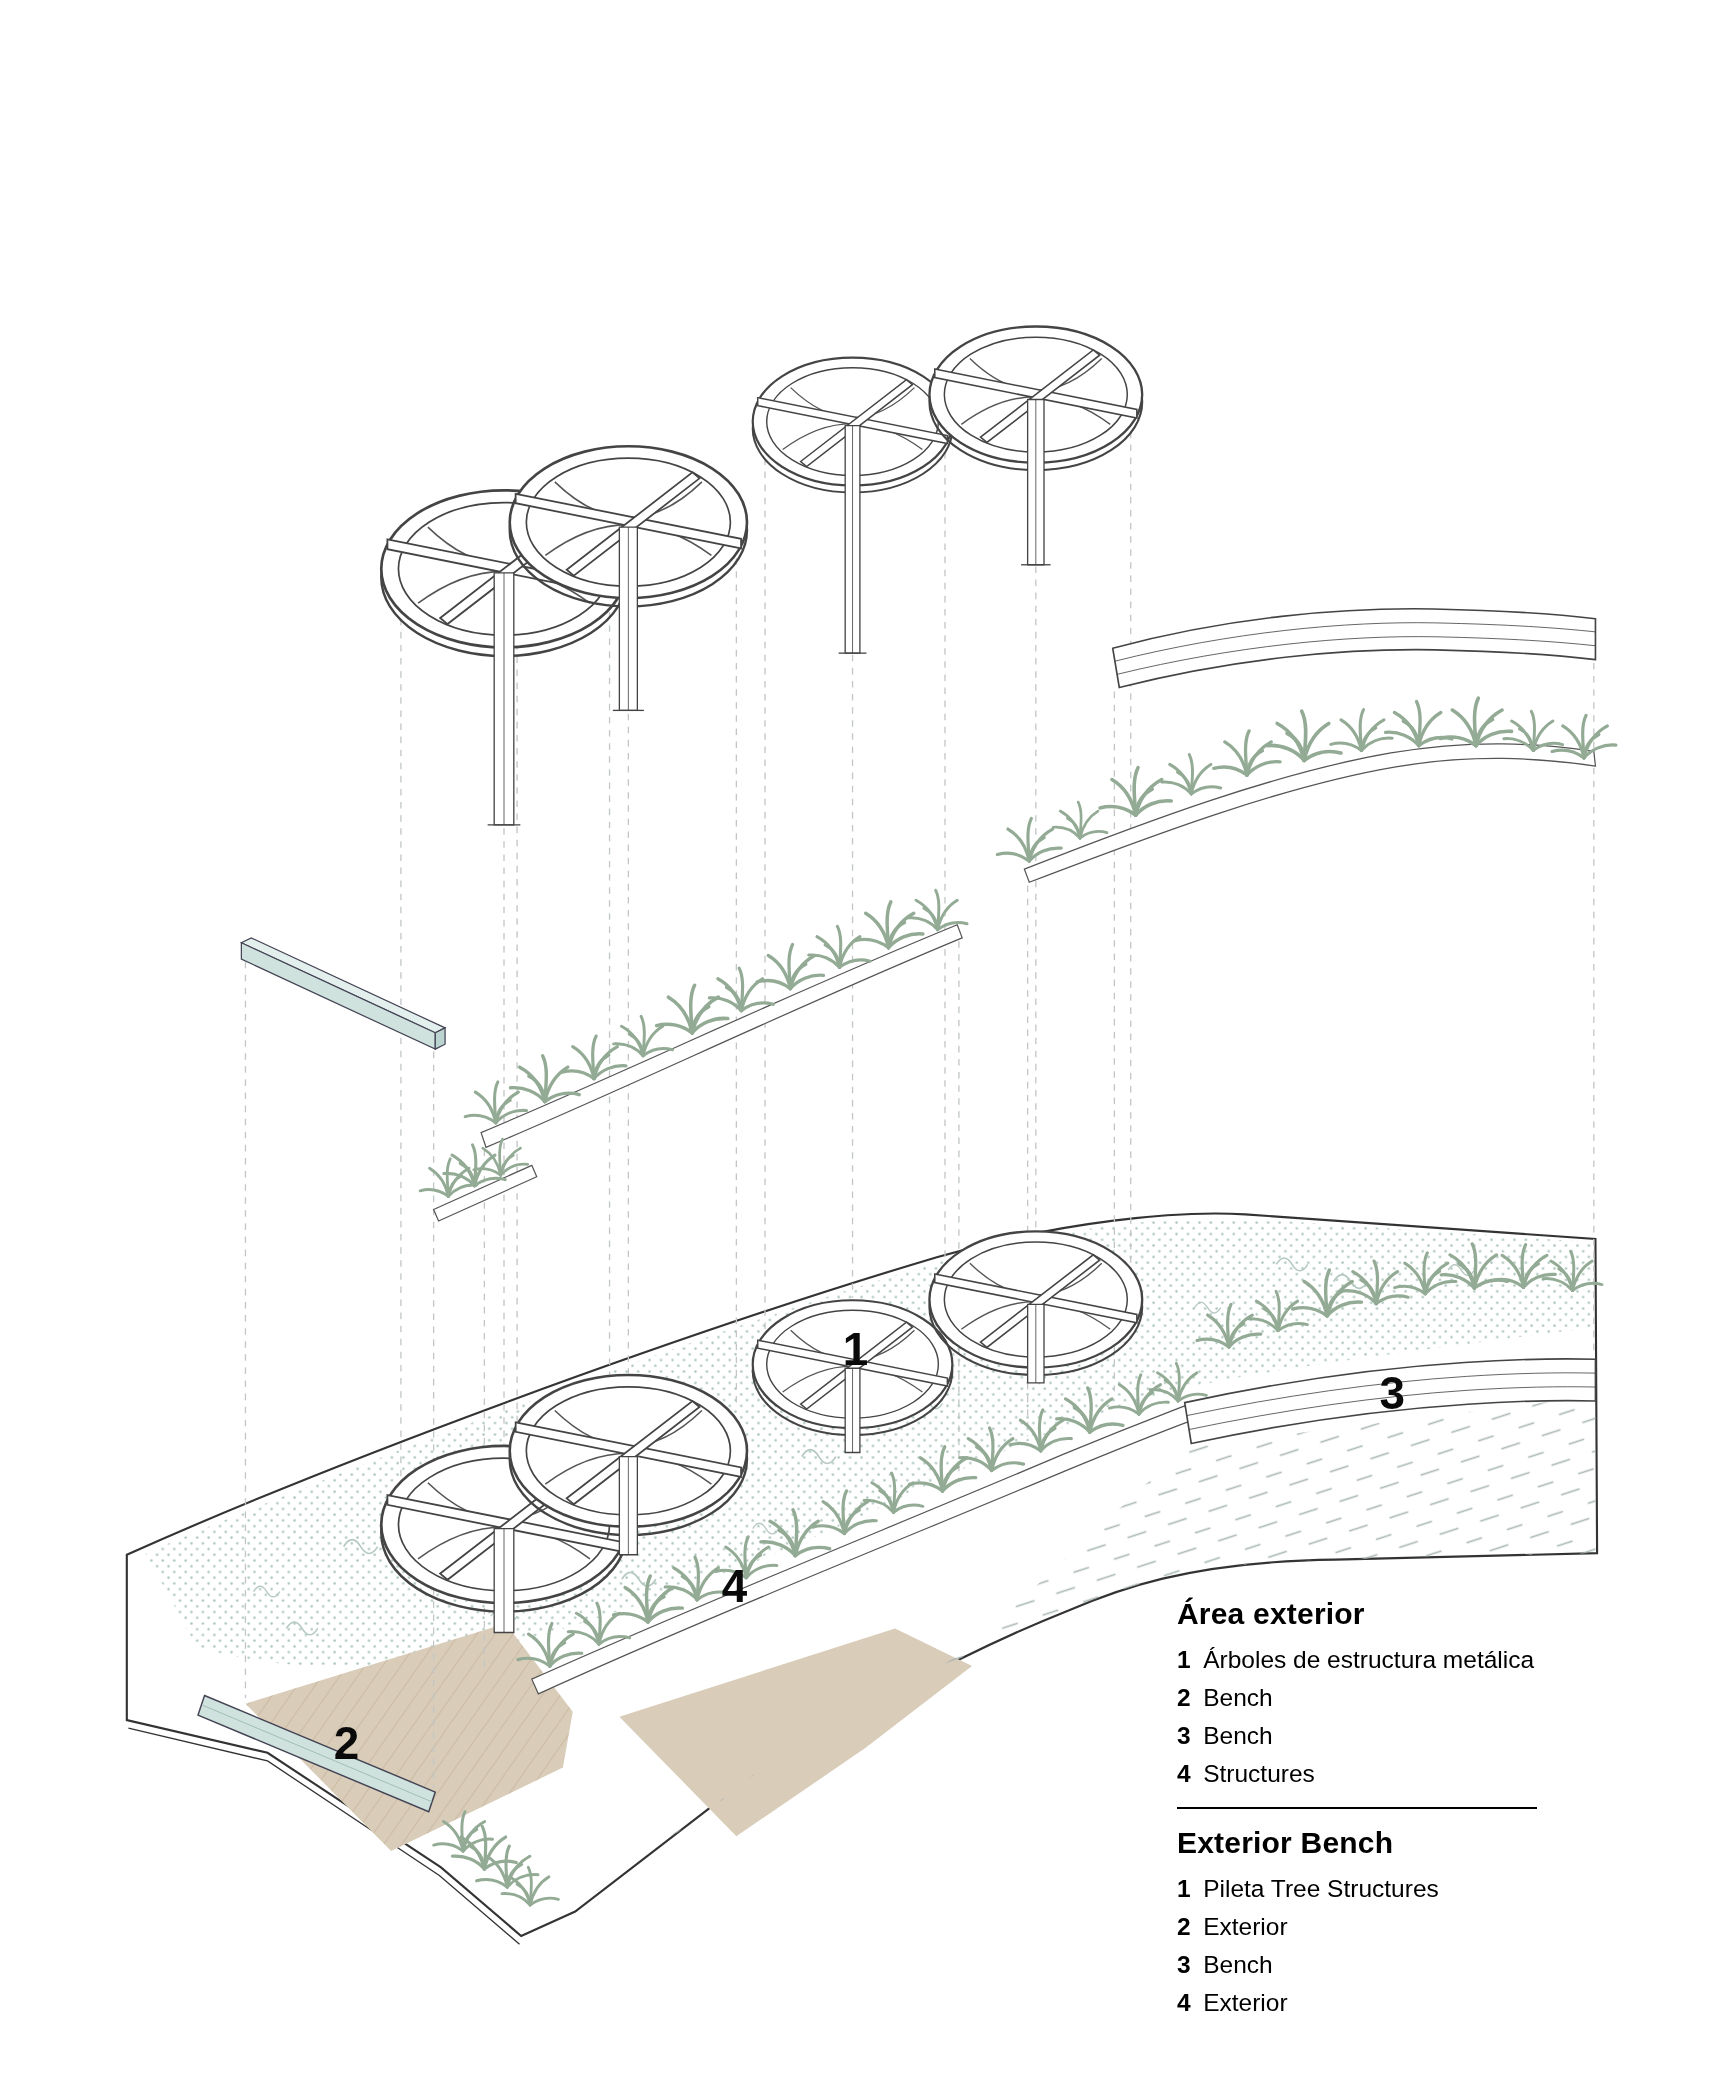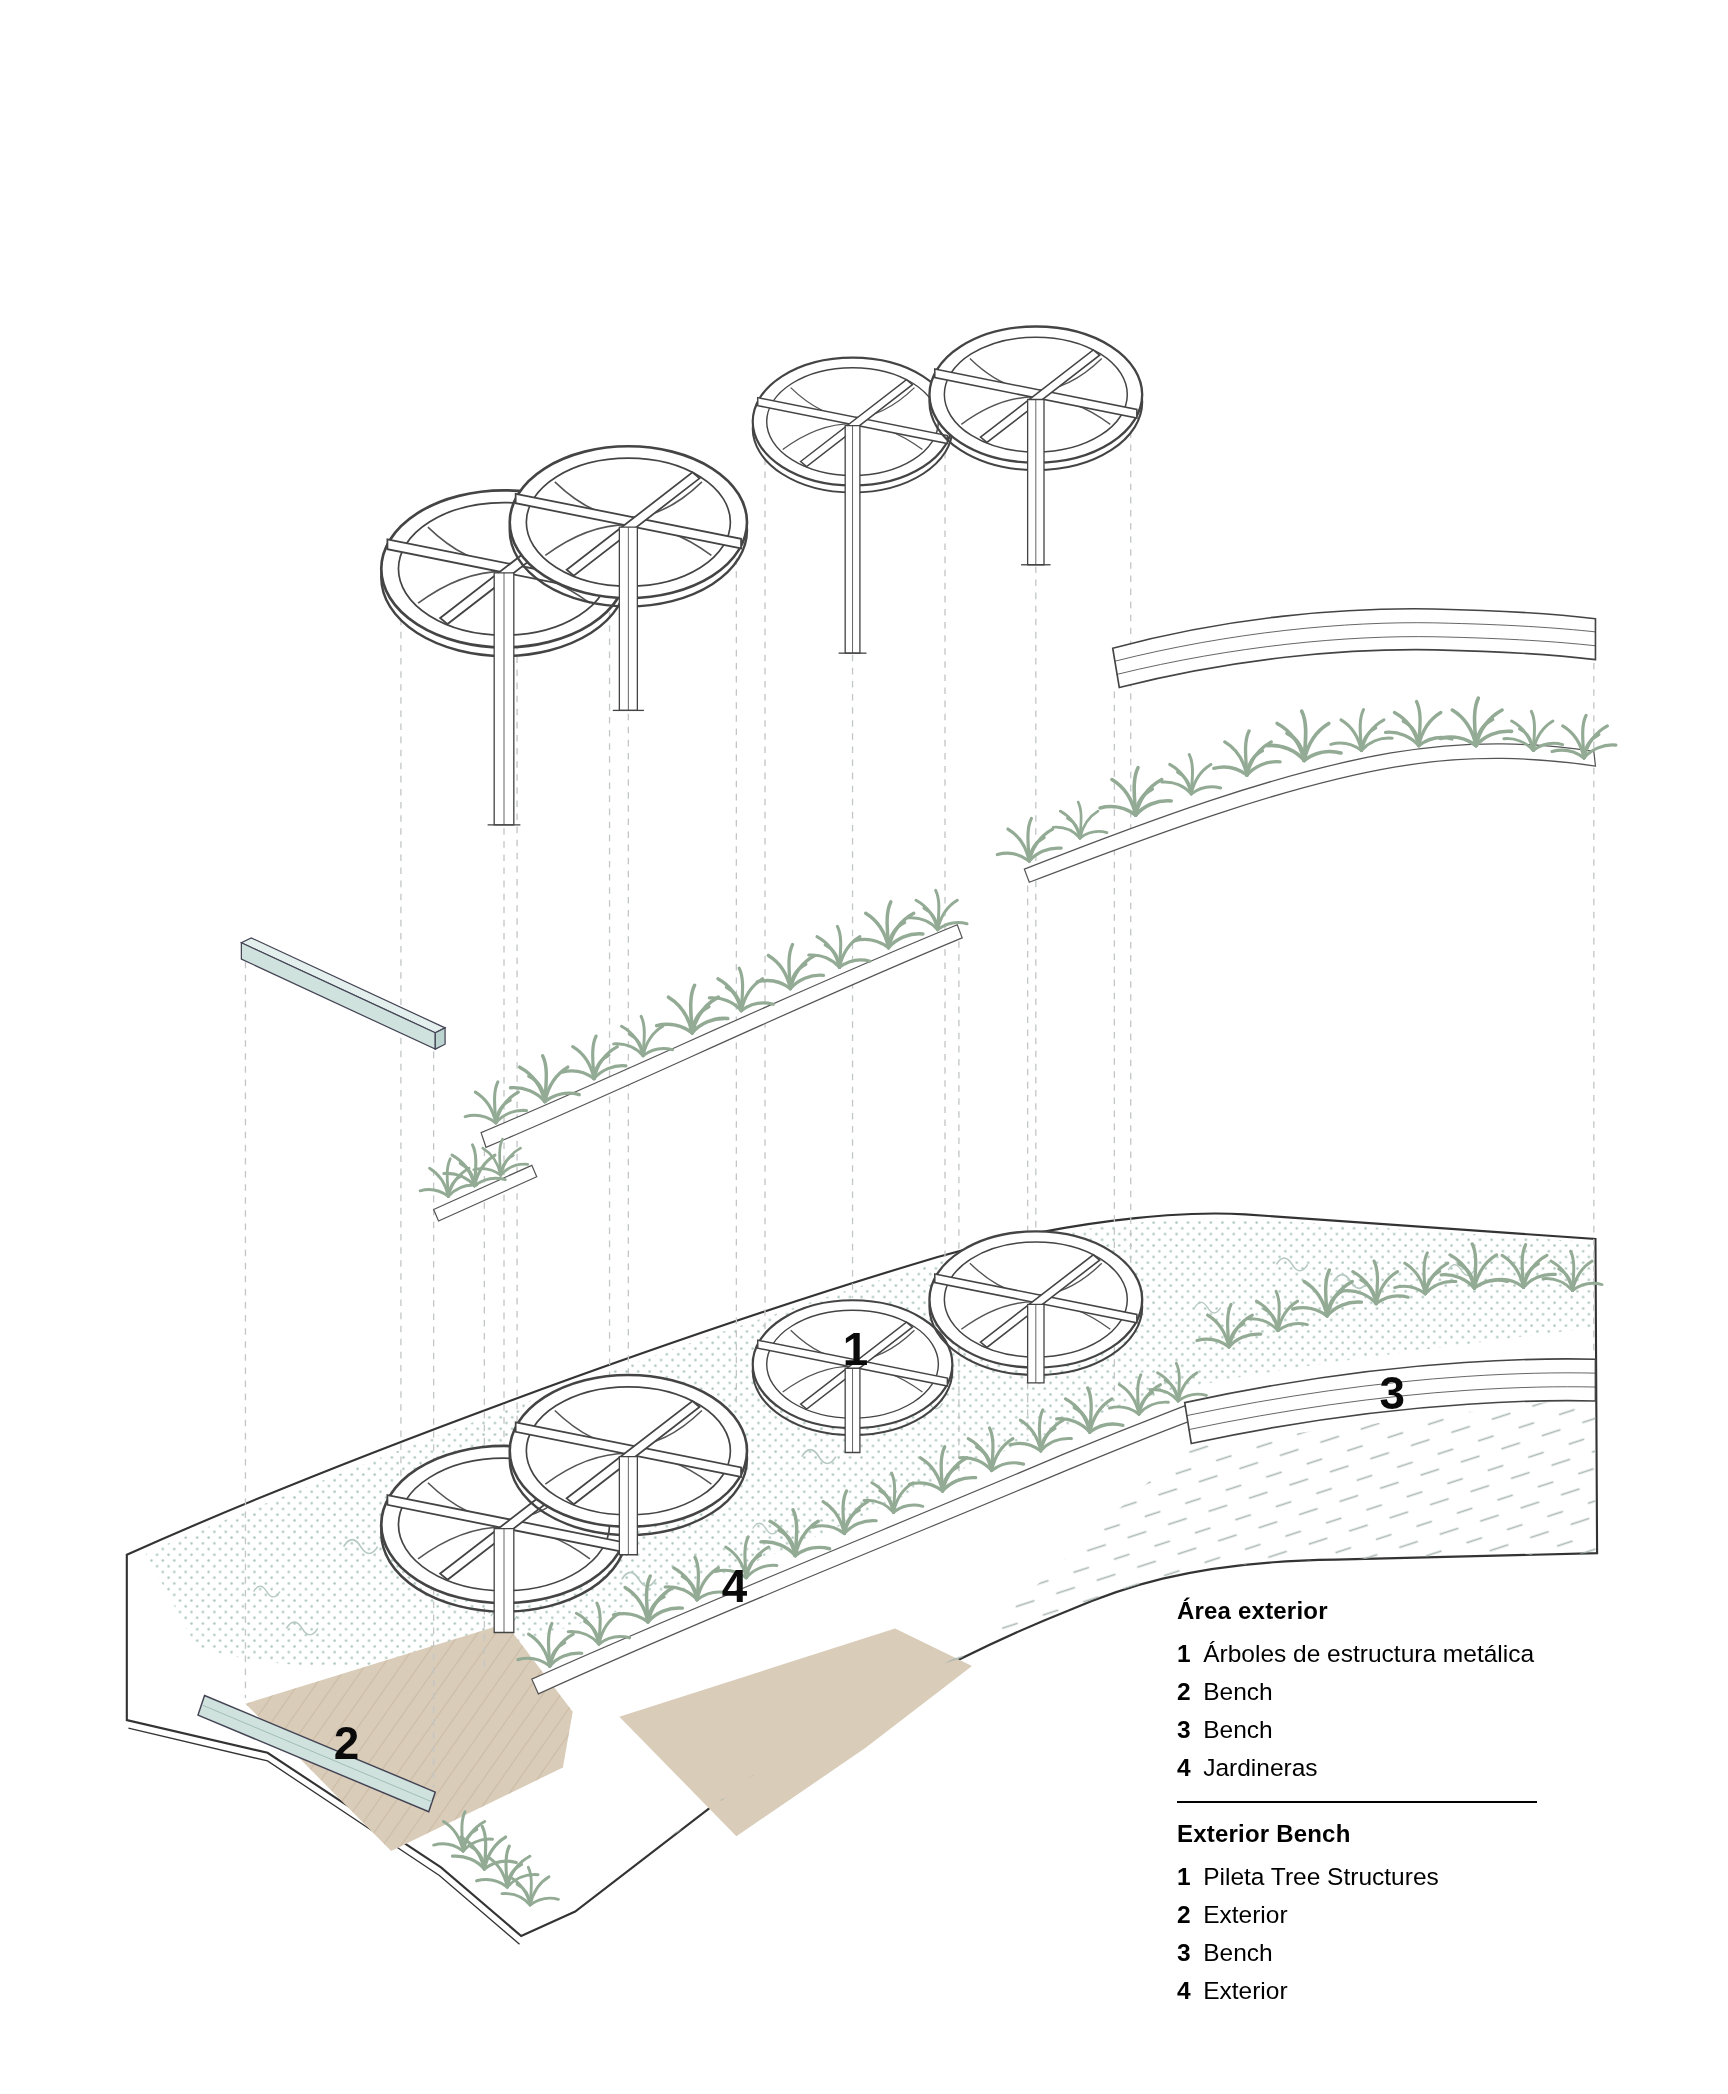--- a/index.html
+++ b/index.html
@@ -1,20 +1,20 @@
 <!DOCTYPE html>
 <html style="font-size:13px"><head>
 <meta charset="utf-8">
 <style>
   html,body{margin:0;padding:0;background:#ffffff;}
   #stage{position:relative;width:1728px;height:2095px;background:#ffffff;overflow:hidden;
          font-family:"Liberation Sans",sans-serif;}
   #drawing{position:absolute;left:0;top:0;}
   .legend{position:absolute;left:1177px;top:1597px;width:409px;color:#000;}
-  .legend-title{font-weight:700;font-size:24px;margin-bottom:9.8px;letter-spacing:0.2px;}
+  .legend-title{font-weight:700;font-size:30px;margin-bottom:9.8px;letter-spacing:0.2px;}
   .legend-row{font-size:24.5px;line-height:38px;display:flex;gap:9.8px;}
   .legend-num{font-weight:700;min-width:16.4px;}
   .legend-rule{border:none;border-top:2px solid #000;width:360px;margin:14.7px 0 16.4px 0;}
   .plan-label{font-family:"Liberation Sans",sans-serif;font-weight:700;font-size:56px;fill:#0a0a0a;}
 </style>
 </head>
 <body>
 
 <div id="stage">
 
@@ -301,21 +301,21 @@
     <div class="legend-row">
       <span class="legend-num">2</span>
       <span class="legend-label">Bench</span>
     </div>
     <div class="legend-row">
       <span class="legend-num">3</span>
       <span class="legend-label">Bench</span>
     </div>
     <div class="legend-row">
       <span class="legend-num">4</span>
-      <span class="legend-label">Jardineras</span>
+      <span class="legend-label">Structures</span>
     </div>
   </div>
 
   <hr class="legend-rule">
 
   <div class="legend-block">
     <div class="legend-title">Exterior Bench</div>
     <div class="legend-row">
       <span class="legend-num">1</span>
       <span class="legend-label">Pileta Tree Structures</span>

